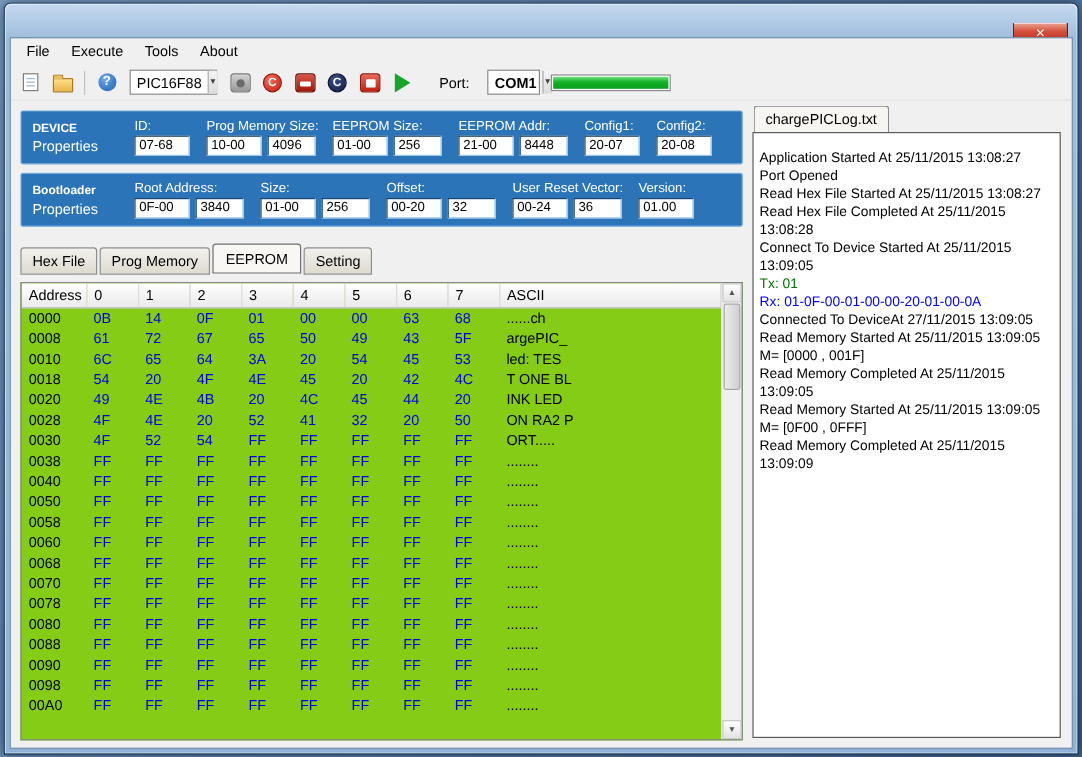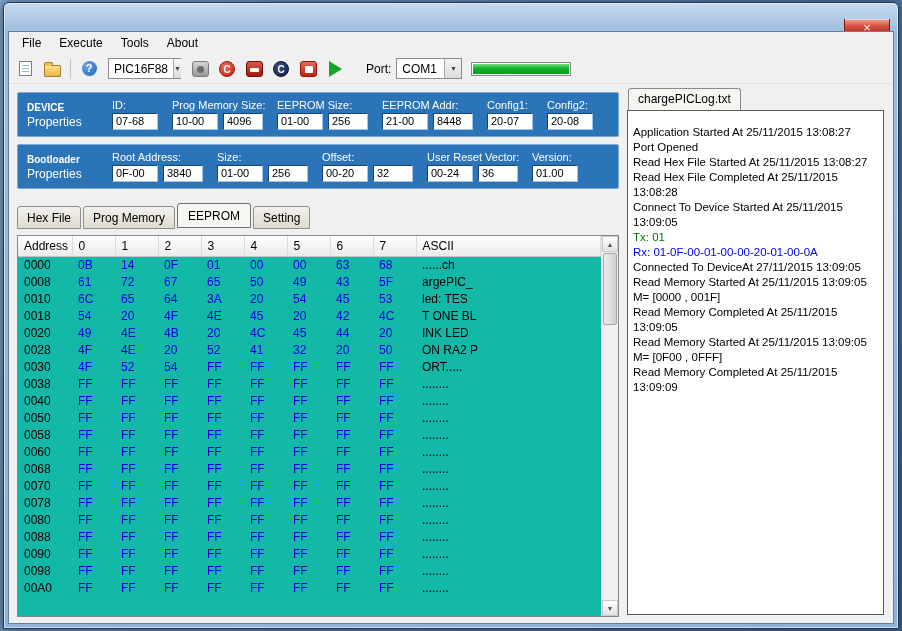--- a/index.html
+++ b/index.html
@@ -56,21 +56,21 @@
   .ic-round.navy { background:radial-gradient(circle at 35% 30%, #3a4f86, #101c44); border:1px solid #0b1230; }
   .ic-sq.darkred { background:linear-gradient(#d8574a,#a01808); border:1px solid #701005; }
   .ic-sq.darkred::after { content:""; position:absolute; left:3px; top:6px; width:9px; height:4px; background:#fff; border-radius:1px; }
   .ic-sq.red2 { background:linear-gradient(#e86a5a,#c02010); border:1px solid #8a160a; }
   .ic-sq.red2::after { content:""; position:absolute; left:4px; top:4px; width:8px; height:7px; background:#fff; border-radius:1px; }
   .ic-play { display:inline-block; width:0; height:0; border-left:13px solid #14a52a; border-top:8px solid transparent; border-bottom:8px solid transparent; }
   .combo { display:inline-flex; align-items:center; height:21px; background:#fff; border:1px solid #8a8a8a; }
   .combo-text { padding:0 5px; font-size:12px; flex:1; white-space:nowrap; }
   .combo-arrow { width:17px; height:100%; background:linear-gradient(#f5f5f5,#dcdcdc); border-left:1px solid #a8a8a8; font-size:7px; line-height:19px; text-align:center; color:#444; }
   .device-combo { width:73px; margin:0 4px; }
-  .port-combo { width:66px; margin:0 6px 0 2px; }
+  .port-combo { width:44px; margin:0 6px 0 12px;font-weight:bold; }
   .port-label { margin-left:16px; font-size:12px; }
   .progress { width:100px; height:14px; border:1px solid #8a8a8a; background:#fff; padding:1px; }
   .progress-fill { height:100%; background:linear-gradient(#6fe07f,#12b025 45%,#0a9e1e); }
   
   .main { position:relative; flex:1; background:#f0f0f0; overflow:hidden; }
   .left-col { position:absolute; left:8px; top:8px; width:602px; bottom:6px; display:flex; flex-direction:column; }
   .bluepanel { height:45px; display:flex; align-items:center; background:#2b74b8; border:1px solid #76aad9; border-radius:2px; margin-bottom:7px; flex:none; }
   .ptitle { width:94px; padding-left:9px; color:#fff; }
   .pt1 { font-size:10px; font-weight:bold; line-height:14px; }
   .pt2 { font-size:12px; line-height:14px; }
@@ -79,21 +79,21 @@
   .flabel { color:#fff; font-size:11px; margin-bottom:2px; white-space:nowrap; }
   .vrow { display:flex; }
   .vbox { background:#fff; height:17px; line-height:15px; font-size:11px; padding:0 3px; margin-right:5px; min-width:40px;
     border:1px solid #16446c; border-right-color:#9cc6ec; border-bottom-color:#9cc6ec; color:#000; white-space:nowrap; }
   .vrow .vbox:first-child { min-width:46px; }
   
   .tabstrip { display:flex; align-items:flex-end; height:27px; margin:5px 0 7px 0; flex:none; }
   .tab { background:linear-gradient(#f2f1ec,#dedbce); border:1px solid #8e8e8e; margin-right:2px; padding:4px 9px 3px 9px; font-size:12px; border-radius:3px 3px 0 0; position:relative; top:1px; }
   .tab.active { background:#f8f7f4; padding:5px 10px 4px 10px; top:0; border-color:#6f6f6f; z-index:2; }
   
-  .table-wrap { flex:1; position:relative; border:1px solid #828790; background:#14b8a6; overflow:hidden; }
+  .table-wrap { flex:1; position:relative; border:1px solid #828790; background:#84cc16; overflow:hidden; }
   table.hextable { border-collapse:collapse; width:calc(100% - 17px); table-layout:fixed; }
   .hextable th { height:20px; background:linear-gradient(#ffffff,#eaeaea); border-right:1px solid #dcdcdc; border-bottom:1px solid #c5c5c5; font-weight:normal; text-align:left; padding:0 6px; font-size:12px; }
   .col-addr { width:54px; }
   .col-byte { width:43px; }
   .col-ascii { width:auto; }
   .hextable td { height:17px; padding:0 6px; font-size:12px; white-space:nowrap; overflow:hidden; }
   td.byte { color:#0000dd; }
   td.addr, td.ascii { color:#000; }
   .vscroll { position:absolute; top:0; right:0; bottom:0; width:17px; background:#f0f0f0; border-left:1px solid #e4e4e4; }
   .sarrow { position:absolute; left:0; right:0; height:16px; line-height:15px; text-align:center; font-size:7px; color:#555; background:linear-gradient(#fefefe,#e3e3e3); border:1px solid #c9c9c9; }

